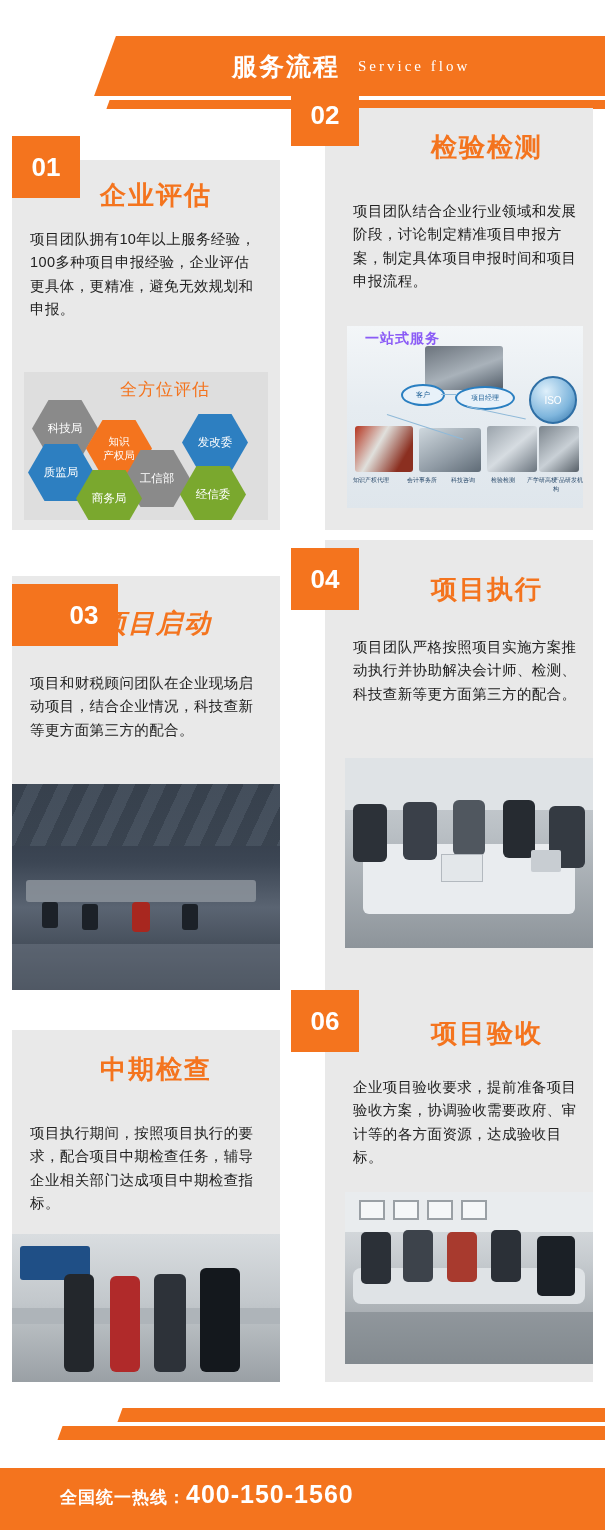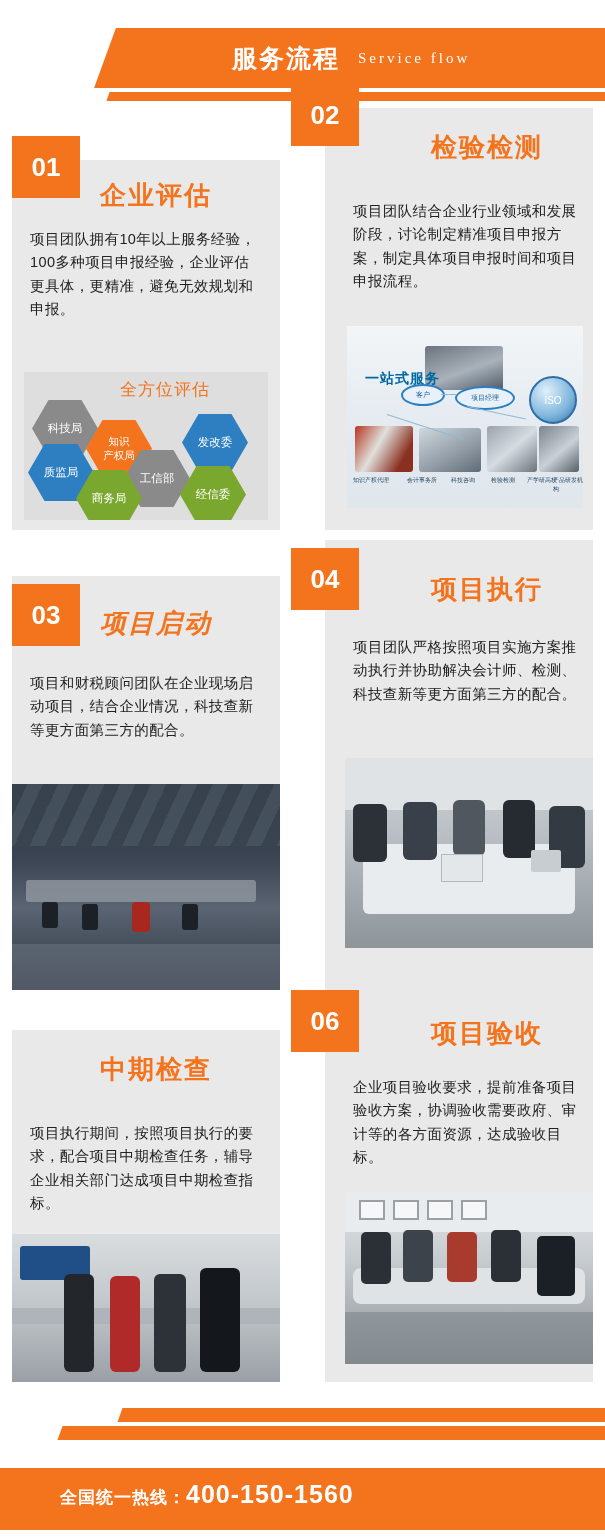--- a/index.html
+++ b/index.html
@@ -7,21 +7,21 @@
     width:605px;height:1538px;
     background:#ffffff;
     font-family:"Liberation Sans","DejaVu Sans",sans-serif;
     position:relative;
     overflow:hidden;
   }
   .page{position:relative;width:605px;height:1538px;}
 
   
   .header{
-    position:absolute;left:0;top:8px;width:554px;height:100px;
+    position:absolute;left:0;top:16px;width:554px;height:100px;
   }
   .hdr-bar{
     position:absolute;left:130px;top:20px;width:475px;height:60px;
     background:#f4741e;
   }
   .hdr-skew{
     position:absolute;left:105px;top:20px;width:60px;height:60px;
     background:#f4741e;transform:skewX(-20deg);
   }
   .hdr-accent{
@@ -71,21 +71,21 @@
   .hexwrap{position:absolute;}
   .hex{
     position:absolute;width:66px;height:57px;
     display:flex;align-items:center;justify-content:center;
     color:#ffffff;font-size:11.5px;text-align:center;line-height:1.25;
     clip-path:polygon(25% 0%,75% 0%,100% 50%,75% 100%,25% 100%,0% 50%);
   }
 
   
   .montage{position:absolute;background:#eef2f5;overflow:hidden;}
-  .m-title{position:absolute;color:#0369a1;font-size:14px;font-weight:bold;letter-spacing:1px;margin-top:40px;}
+  .m-title{position:absolute;color:#8b5cf6;font-size:14px;font-weight:bold;letter-spacing:1px;}
   .m-oval{
     position:absolute;border-radius:50%;
     border:2px solid #2a7fc1;background:#e8f1f9;
     display:flex;align-items:center;justify-content:center;
     color:#1d5f96;font-size:7px;
   }
   .m-node{
     position:absolute;border-radius:3px;overflow:hidden;
   }
   .m-label{position:absolute;color:#2a4a6b;font-size:6px;}
@@ -202,21 +202,21 @@
       <div style="position:absolute;left:0;top:0;width:268px;height:62px;
                   background:repeating-linear-gradient(115deg,#3a4450 0 14px,#4a5562 14px 28px);opacity:.8;"></div>
       <div style="position:absolute;left:14px;top:96px;width:230px;height:22px;background:#8d949c;opacity:.85;border-radius:3px;"></div>
       <div style="position:absolute;left:30px;top:118px;width:16px;height:26px;background:#1c2128;border-radius:3px;"></div>
       <div style="position:absolute;left:70px;top:120px;width:16px;height:26px;background:#1c2128;border-radius:3px;"></div>
       <div style="position:absolute;left:120px;top:118px;width:18px;height:30px;background:#a8271f;border-radius:4px;"></div>
       <div style="position:absolute;left:170px;top:120px;width:16px;height:26px;background:#1c2128;border-radius:3px;"></div>
       <div style="position:absolute;left:0;top:160px;width:268px;height:46px;background:#6c7582;opacity:.55;"></div>
     </div>
 
-    <div class="num" style="left:0px;top:8px;">03</div>
+    <div class="num" style="left:0px;top:8px;padding-left:38px;">03</div>
   </div>
 
   <div class="card" style="left:325px;top:540px;width:268px;height:450px;">
     <div class="ctitle" style="left:106px;top:32px;">项目执行</div>
     <div class="cbody" style="left:28px;top:96px;width:226px;">项目团队严格按照项目实施方案推动执行并协助解决会计师、检测、科技查新等更方面第三方的配合。</div>
 
     <div class="photo" style="left:20px;top:218px;width:248px;height:190px;">
       <div style="position:absolute;inset:0;background:linear-gradient(180deg,#cfd4d8 0%,#b9bfc4 40%,#8d949a 100%);"></div>
       <div style="position:absolute;left:0;top:0;width:248px;height:52px;background:#dfe3e6;"></div>
       <div style="position:absolute;left:18px;top:86px;width:212px;height:70px;background:#e9ece f;background:#e9ecef;border-radius:6px;"></div>

